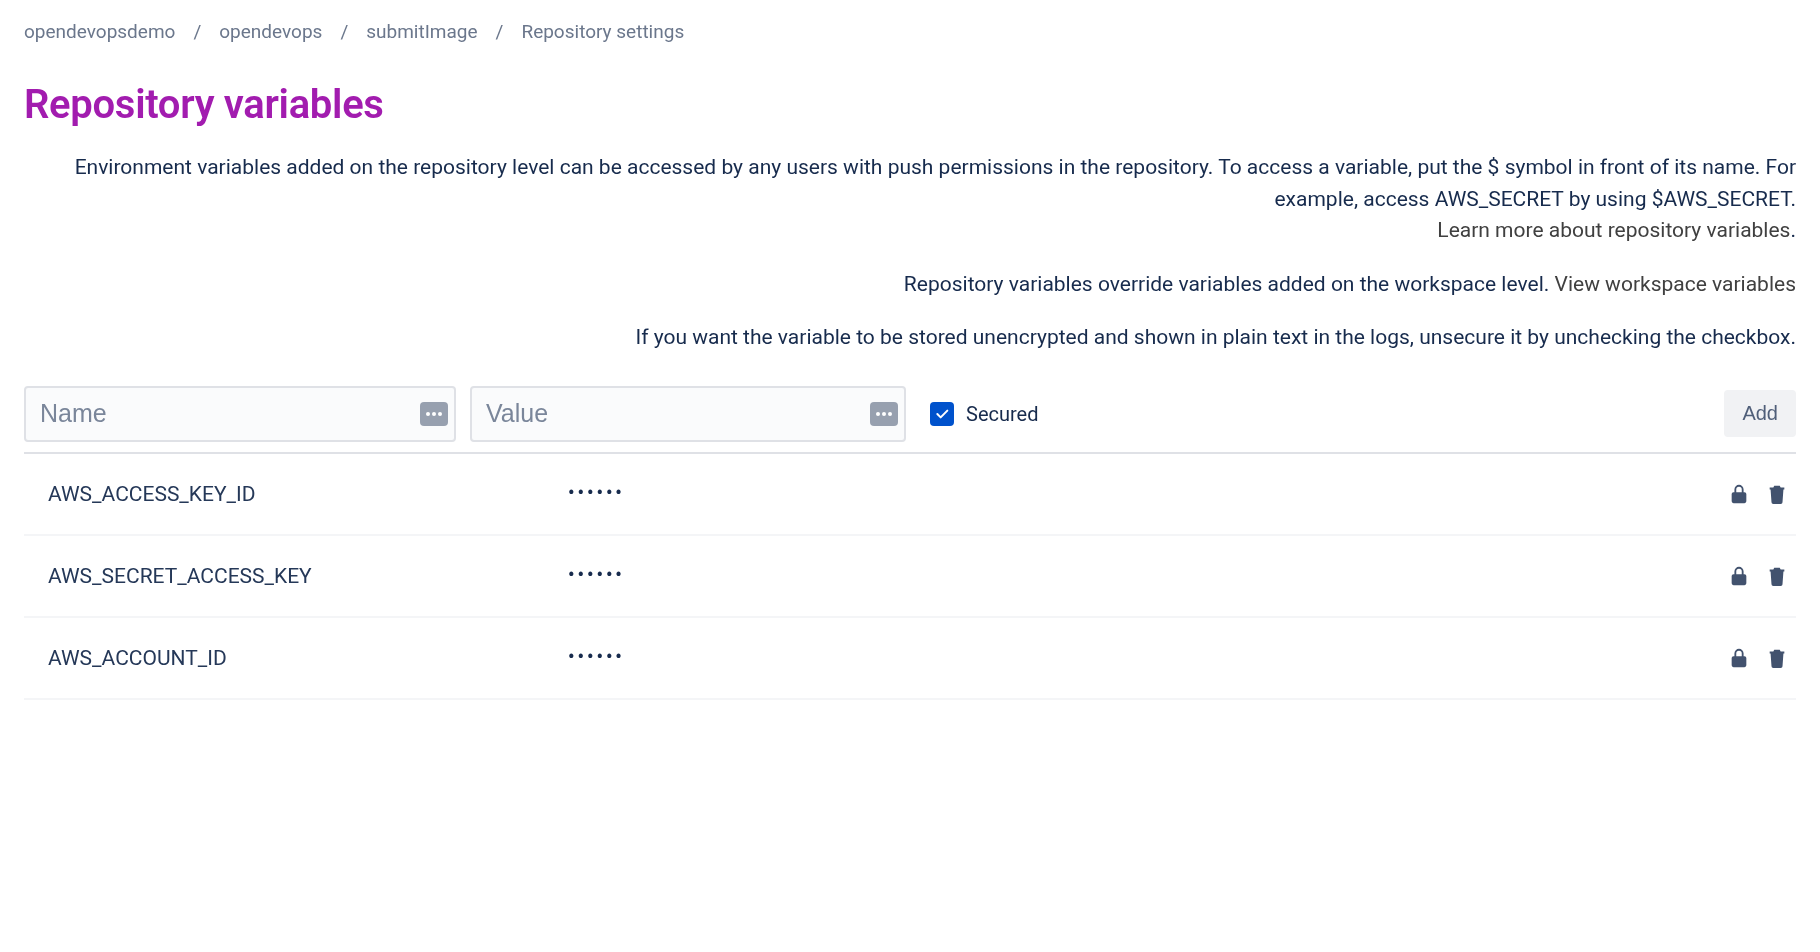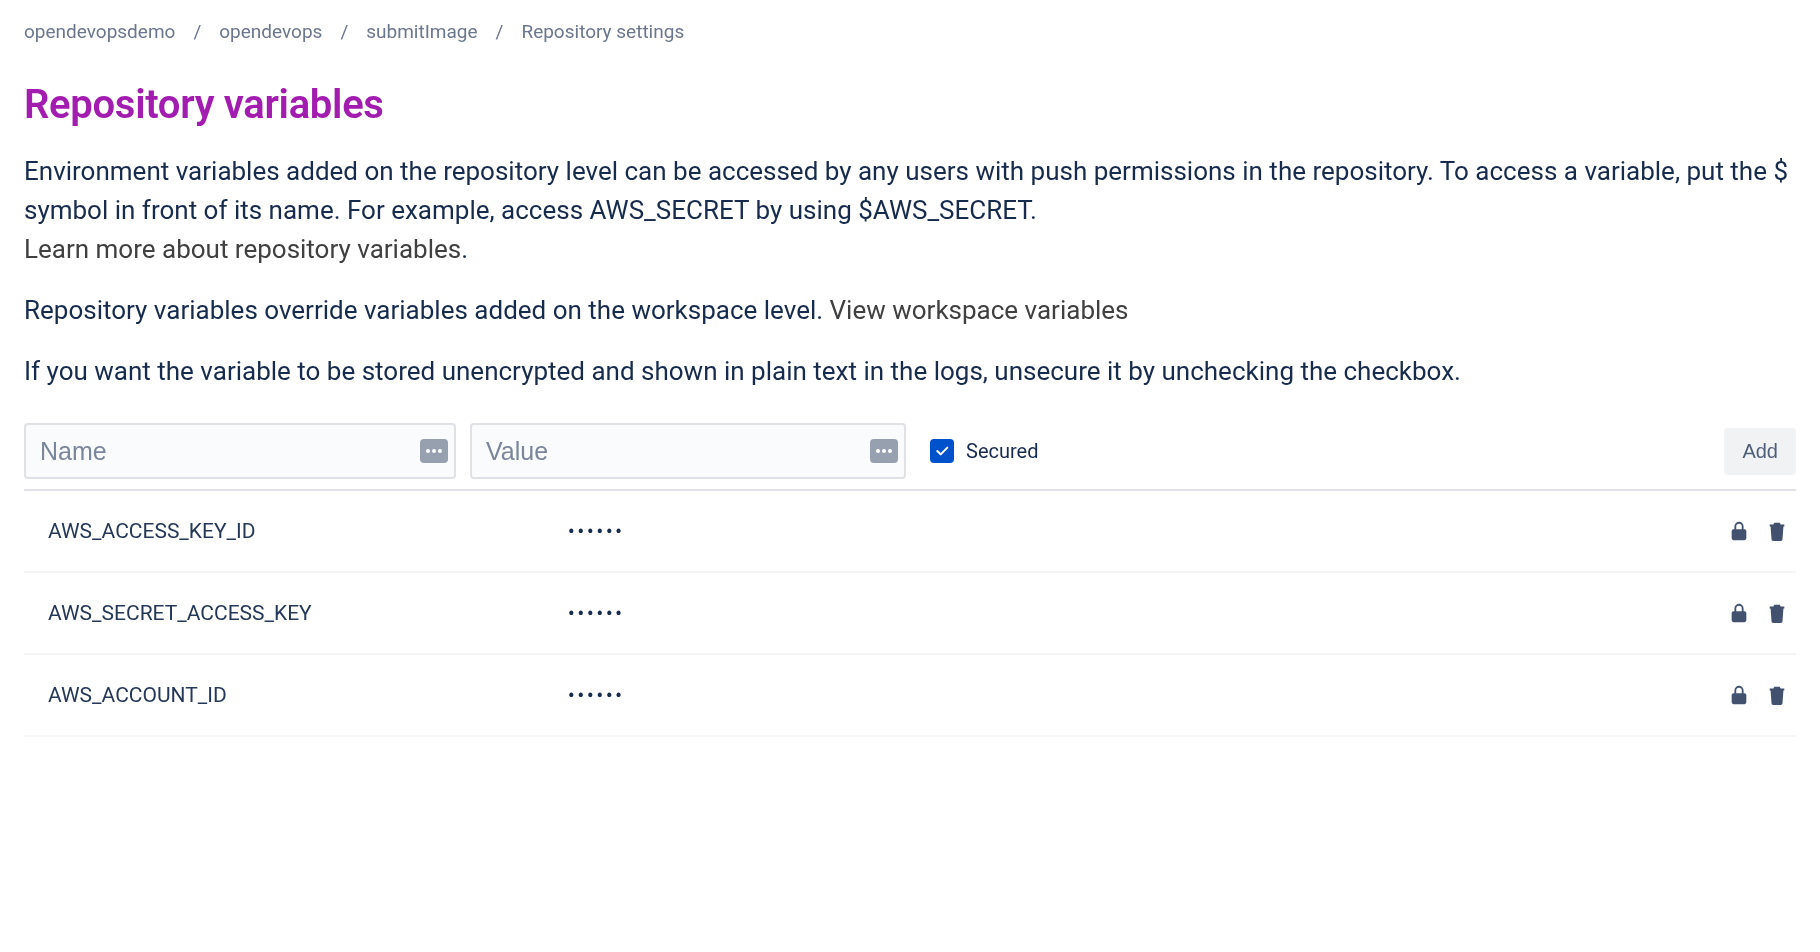--- a/index.html
+++ b/index.html
@@ -21,24 +21,25 @@
   .breadcrumb a { color: #6b778c; text-decoration: none; cursor: pointer; }
   .breadcrumb .sep { color: #6b778c; }
   h1 {
     font-size: 40px;
     font-weight: 600;
     color: #a21caf;
     margin-bottom: 24px;
     letter-spacing: -0.3px;
   }
   .desc {
-    font-size: 26px;
+    font-size: 21px;
     line-height: 1.5;
     color: #172b4d;
     margin-bottom: 22px;
+    text-align: right;
   }
   .desc a { color: #404040; text-decoration: none; }
   .add-row {
     display: flex;
     align-items: center;
     gap: 14px;
     padding: 10px 0;
     border-bottom: 2px solid #dfe1e6;
     margin-top: 10px;
   }
@@ -100,21 +101,21 @@
     border-radius: 4px;
     padding: 12px 18px;
     font-size: 20px;
     font-weight: 500;
     cursor: pointer;
     margin-left: 36px;
   }
   .var-list { }
   .var-row {
     display: flex;
-    align-items: center;
+    align-items: flex-start;
     padding: 28px 0 28px 24px;
     border-bottom: 2px solid #f4f5f7;
     font-size: 21px;
     color: #253858;
   }
   .var-name { width: 520px; }
   .var-value { flex: 1; color: #172b4d; letter-spacing: 3px; font-weight: 700; font-size: 18px; }
   .var-actions { display: flex; align-items: center; gap: 16px; padding-right: 8px; }
   .icon-btn { cursor: pointer; color: #42526e; display: flex; align-items: center; }
   .icon-btn svg { width: 22px; height: 24px; }

